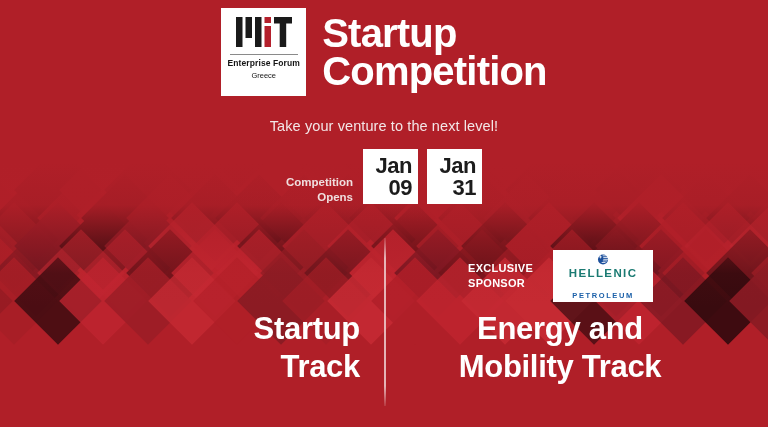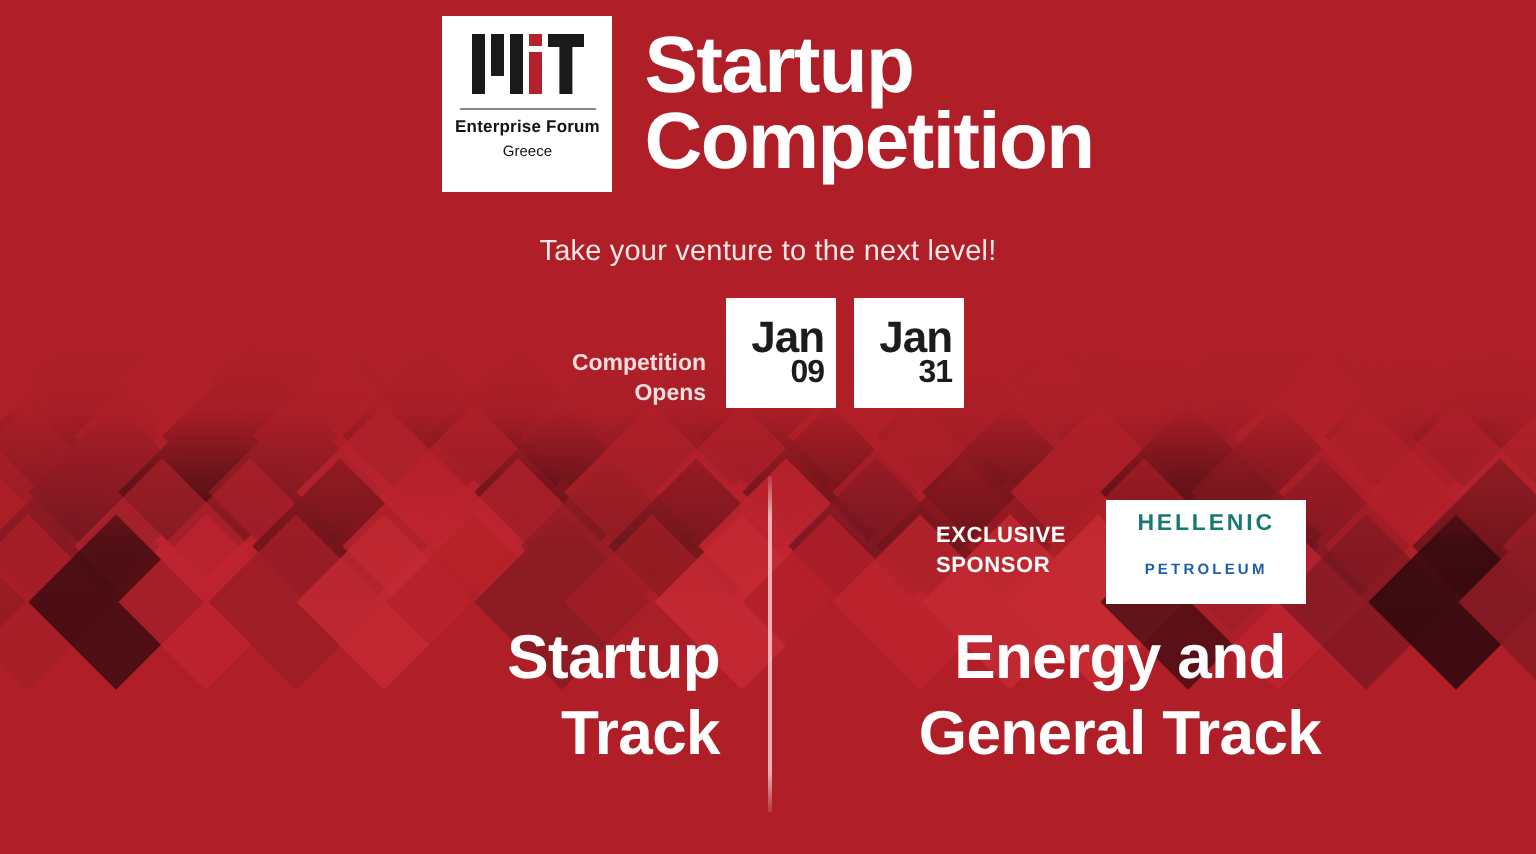--- a/index.html
+++ b/index.html
@@ -102,21 +102,21 @@
     display:flex; flex-direction:column;
     align-items:flex-end; justify-content:center;
     padding:2px 6px 2px 2px;
   }
   #date-box-1 { margin-right:9px; }
   .date-mon, .date-day {
     font-weight:bold; color:#1c1c1c; line-height:0.96;
     letter-spacing:-0.5px;
   }
   .date-mon { font-size:22px; }
-  .date-day { font-size:16px; }
+  .date-day { font-size:22px; }
 
   
   #divider {
     position:absolute; left:384px; top:238px;
     width:2px; height:168px;
     background:linear-gradient(to bottom,
         rgba(232,190,192,0.15) 0%,
         rgba(238,205,207,0.85) 12%,
         rgba(238,205,207,0.85) 88%,
         rgba(232,190,192,0.15) 100%);
@@ -129,21 +129,21 @@
   }
   #sponsor-label {
     color:#ffffff; font-size:11px; font-weight:bold;
     line-height:1.35; letter-spacing:0.3px;
     white-space:nowrap;
   }
   #sponsor-logo-box {
     width:100px; height:52px; background:#fff;
     display:flex; flex-direction:column;
     align-items:center; justify-content:center;
-    padding:4px 0 14px 0;
+    padding:4px 0 3px 0;
   }
   #hp-mark { display:block; }
   #hp-name {
     font-size:11.5px; font-weight:bold; color:#1a7a72;
     letter-spacing:1.4px; line-height:1; margin-top:3px;
   }
   #hp-sub {
     font-size:7.5px; font-weight:bold; color:#1a5fa8;
     letter-spacing:1.6px; line-height:1; margin-top:12px;
   }
@@ -493,17 +493,17 @@
       </div>
     </div>
 
     <div id="track-left" class="track-title">
       <div>Startup</div>
       <div>Track</div>
     </div>
 
     <div id="track-right" class="track-title">
       <div>Energy and</div>
-      <div>General Track</div>
+      <div>Mobility Track</div>
     </div>
 
   </div>
 </div>
 
 </body></html>

